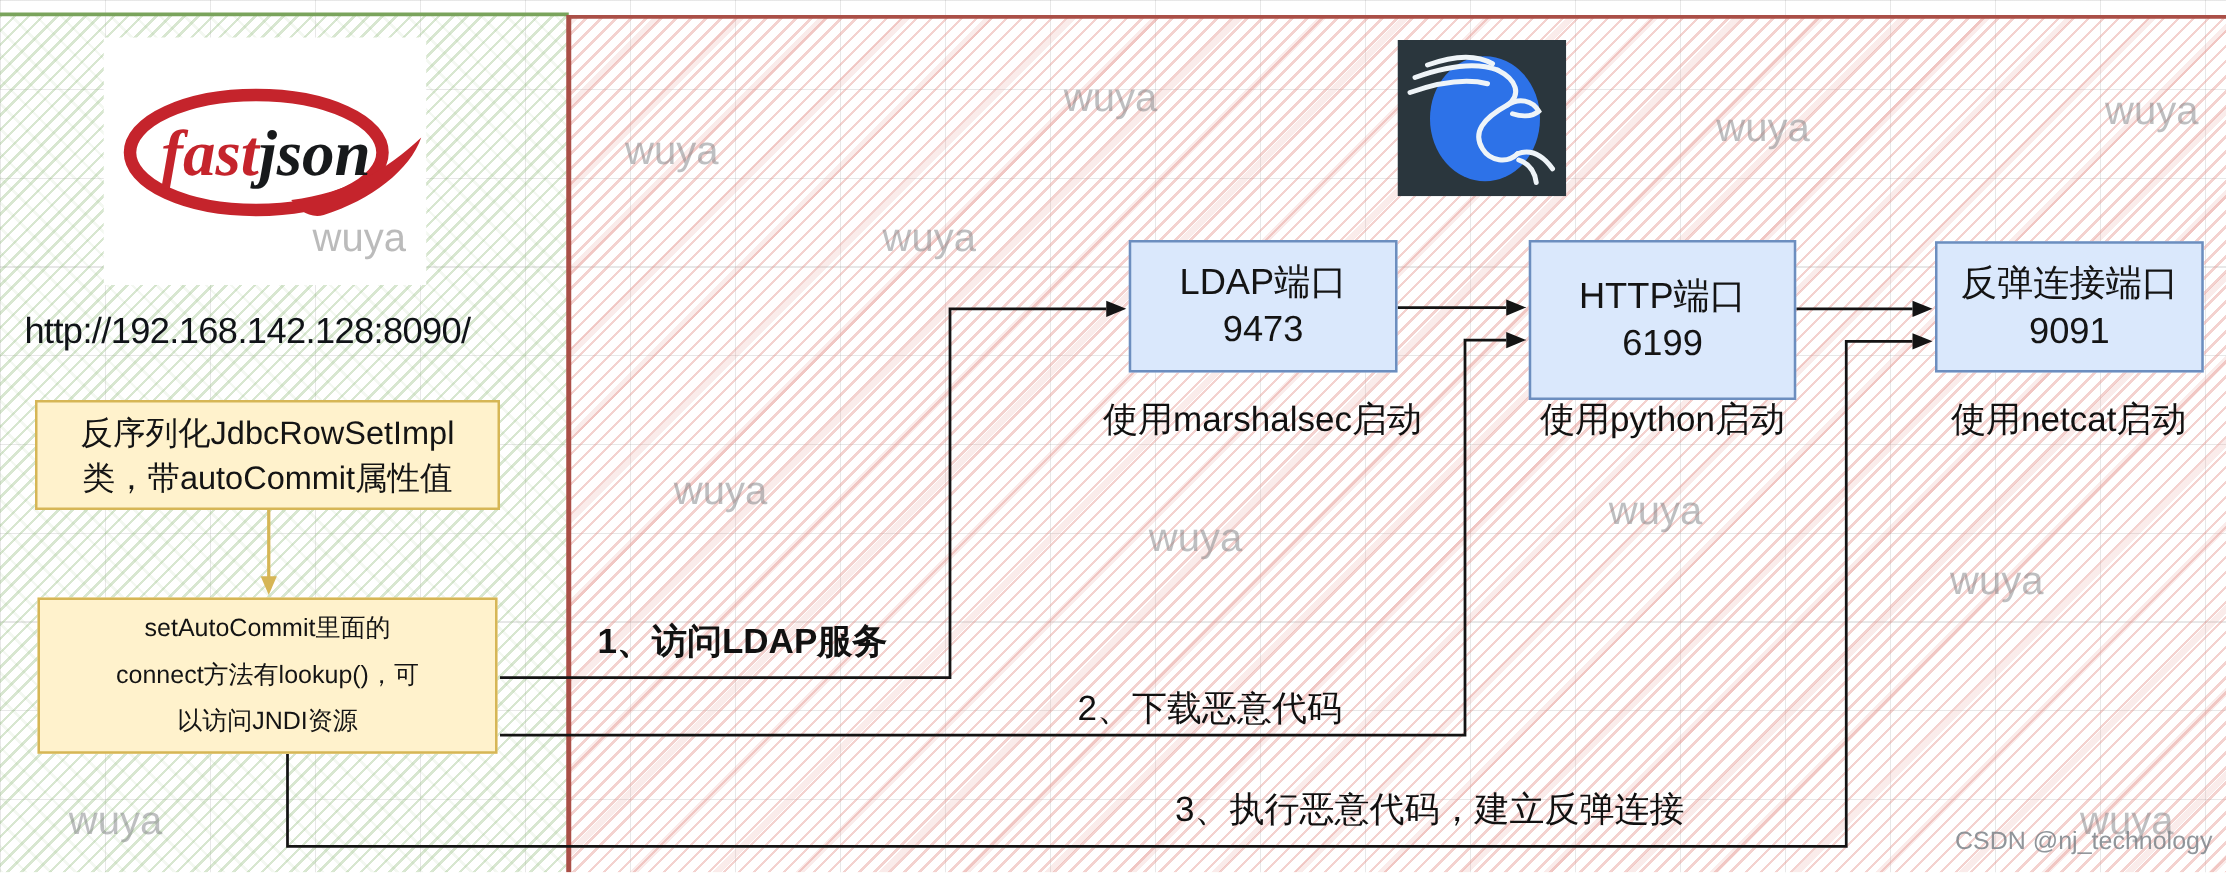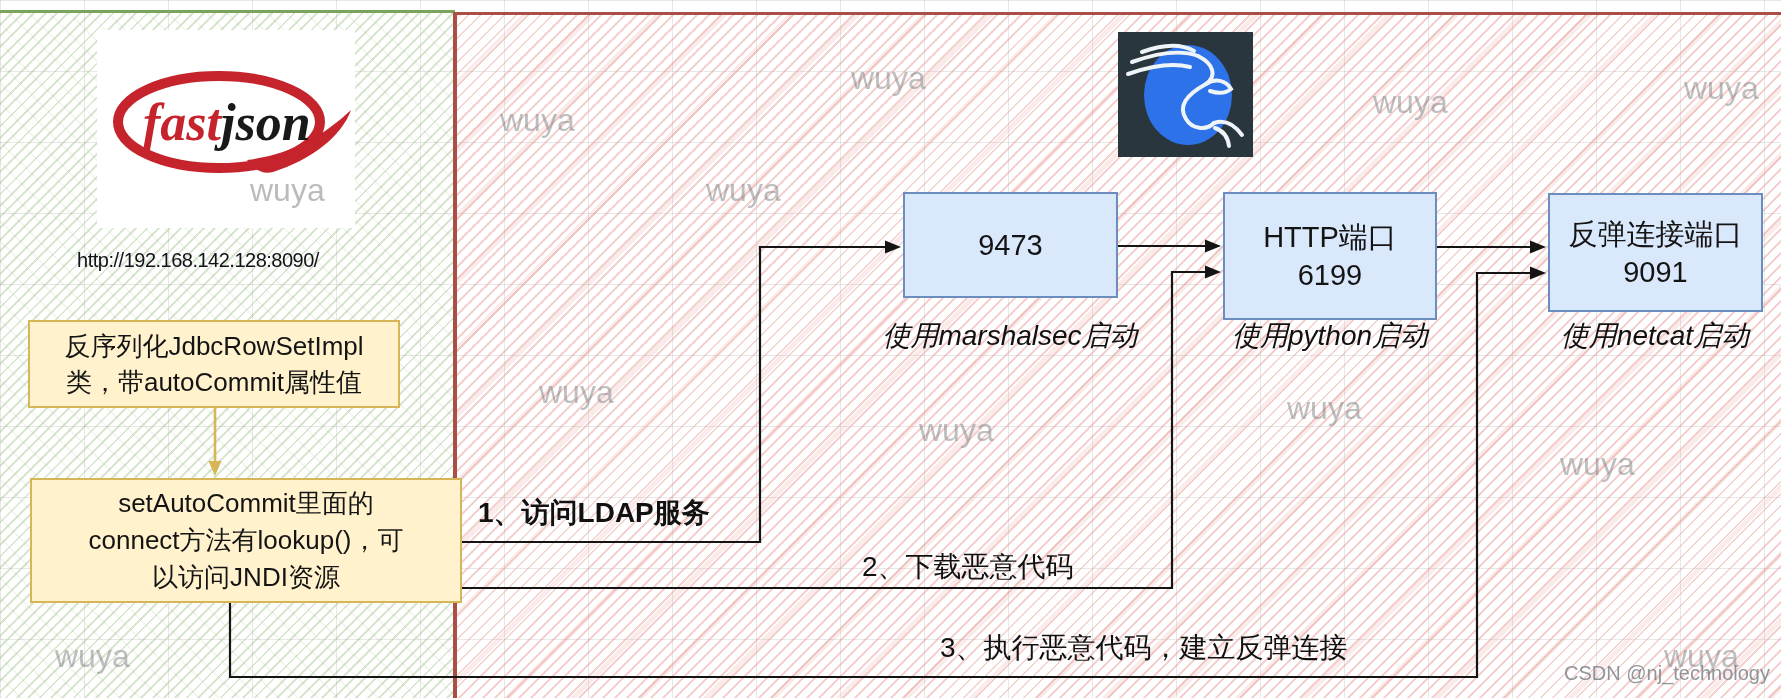--- a/index.html
+++ b/index.html
@@ -22,43 +22,43 @@
   .zone-attacker{
     left:456px;top:14px;width:1325px;height:684px;
     background-image:
       repeating-linear-gradient(135deg, rgba(228,148,141,0.42) 0 2px, transparent 2px 8.5px),
       repeating-linear-gradient(135deg, rgba(228,148,141,0.18) 0 5px, transparent 5px 47px);
   }
   .border-victim-top{left:0;top:10px;width:455px;height:3px;background:#7aa45c;}
   .border-attacker-top{left:455px;top:12px;width:1326px;height:3px;background:#aa4f47;}
   .border-attacker-left{left:453px;top:12px;width:4px;height:686px;background:#aa4f47;}
   
-  .whitecard{left:97px;top:30px;width:258px;height:198px;background:#ffffff;}
+  .whitecard{left:83px;top:30px;width:258px;height:198px;background:#ffffff;}
   .node{
     background:#dae8fc;border:2px solid #6c8ebf;box-sizing:border-box;
     display:flex;flex-direction:column;align-items:center;justify-content:center;
     font-size:29px;line-height:38px;text-align:center;color:#141414;
   }
   .node-ldap{left:903px;top:192px;width:215px;height:106px;}
   .node-http{left:1223px;top:192px;width:214px;height:128px;}
-  .node-shell{left:1548px;top:193px;width:215px;height:119px;}
-  .caption{font-size:28px;text-align:center;width:330px;color:#111;font-style:italic;}
+  .node-shell{left:1548px;top:193px;width:215px;height:105px;}
+  .caption{font-size:28px;text-align:center;width:330px;color:#111;}
   .cap-ldap{left:845px;top:317px;}
   .cap-http{left:1165px;top:317px;}
   .cap-shell{left:1490px;top:317px;}
   .note{
     background:#fff2cc;border:2px solid #d6b656;box-sizing:border-box;
     display:flex;flex-direction:column;align-items:center;justify-content:center;
     text-align:center;color:#141414;
   }
   .note1{left:28px;top:320px;width:372px;height:88px;font-size:26px;line-height:36px;}
-  .note2{left:30px;top:478px;width:432px;height:125px;font-size:26px;line-height:37px;}
+  .note2{left:30px;top:478px;width:368px;height:125px;font-size:20px;line-height:37px;}
   .url{
     left:8px;top:249px;width:380px;text-align:center;
-    font-size:20px;color:#101318;letter-spacing:-0.5px;
+    font-size:29px;color:#101318;letter-spacing:-0.5px;
   }
   .steplabel{font-size:28px;color:#111;white-space:nowrap;}
   .step1{left:478px;top:494px;font-weight:bold;}
   .step2{left:862px;top:548px;}
   .step3{left:940px;top:629px;}
   
   .wm{
     font-size:32px;font-weight:500;color:rgba(125,128,131,0.50);
     white-space:nowrap;pointer-events:none;
   }
@@ -131,20 +131,21 @@
     <div>反序列化JdbcRowSetImpl</div>
     <div>类，带autoCommit属性值</div>
   </div>
   <div class="abs note note2">
     <div>setAutoCommit里面的</div>
     <div>connect方法有lookup()，可</div>
     <div>以访问JNDI资源</div>
   </div>
 
   <div class="abs node node-ldap">
+    <div>LDAP端口</div>
     <div>9473</div>
   </div>
   <div class="abs node node-http">
     <div>HTTP端口</div>
     <div>6199</div>
   </div>
   <div class="abs node node-shell">
     <div>反弹连接端口</div>
     <div>9091</div>
   </div>

